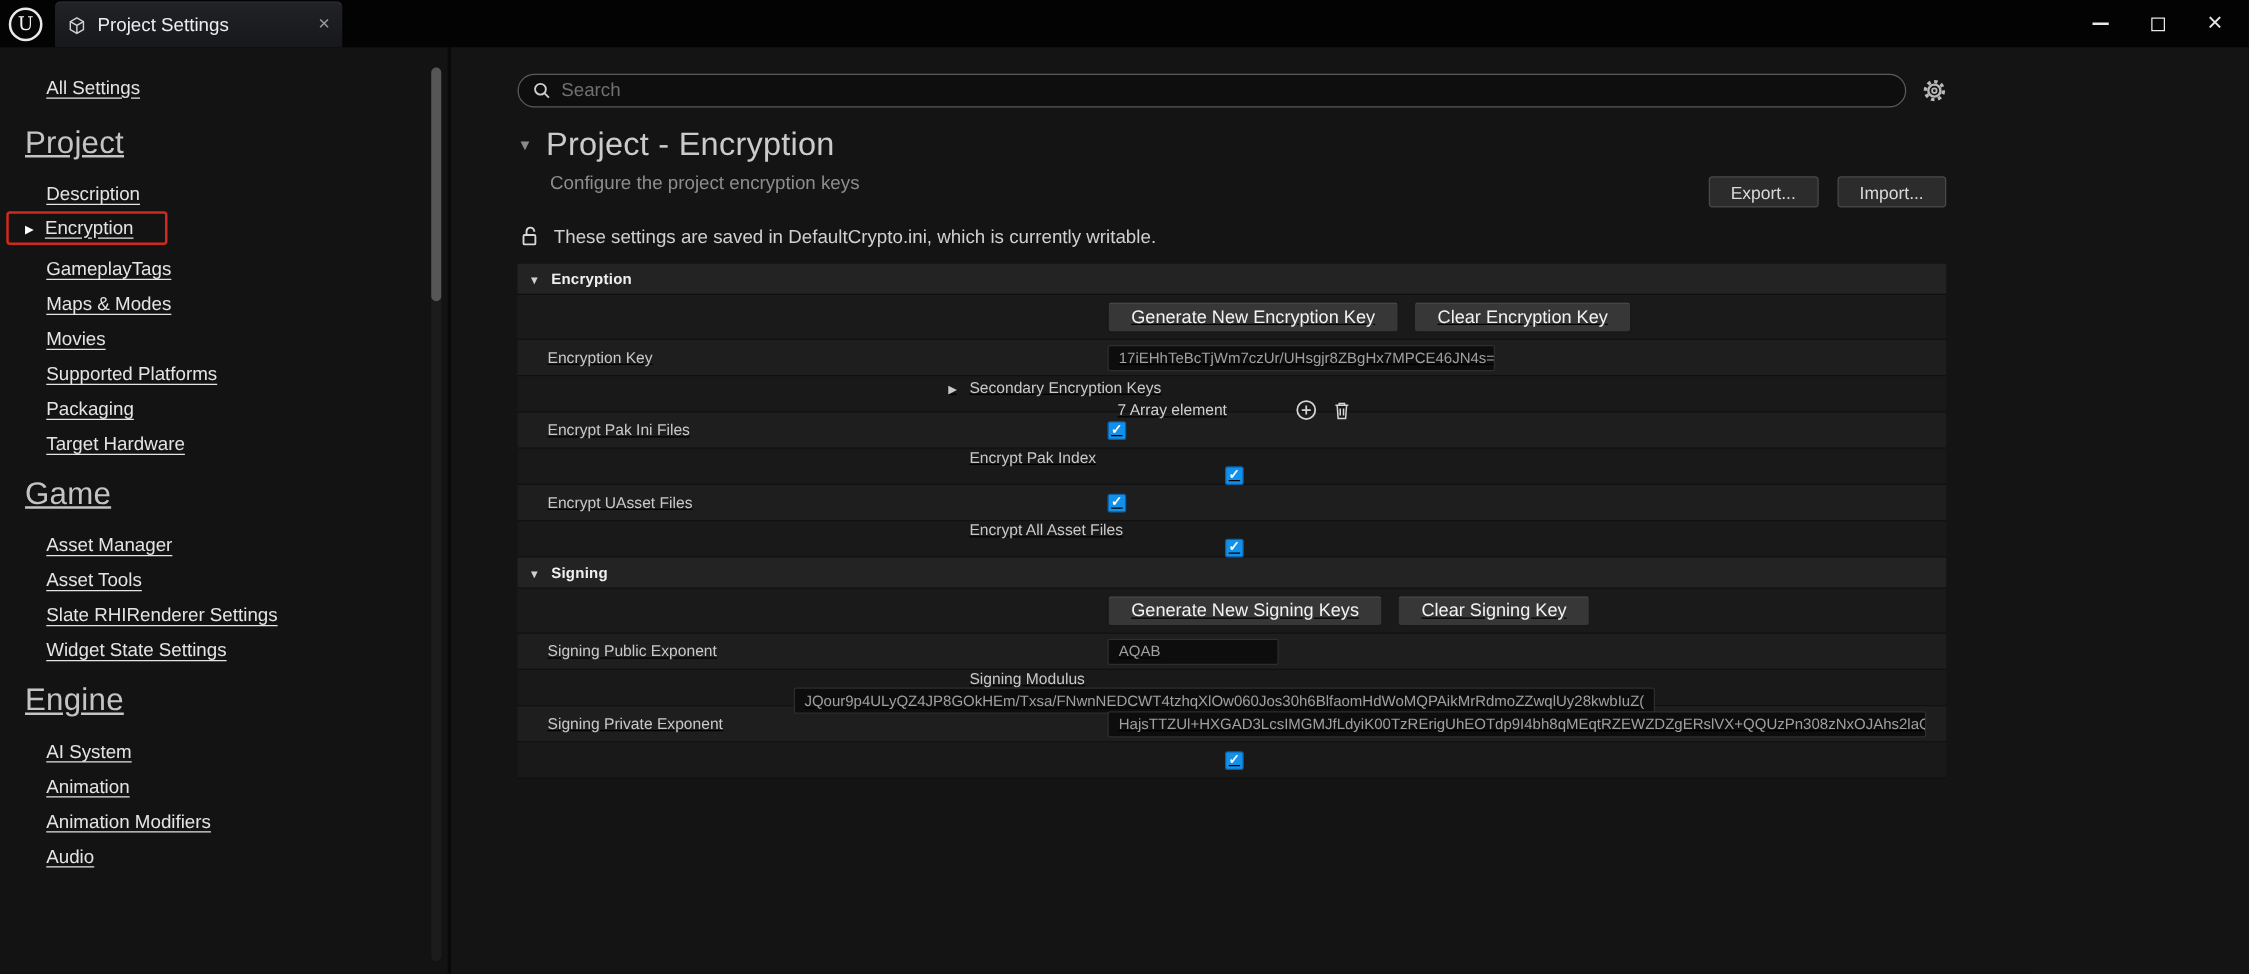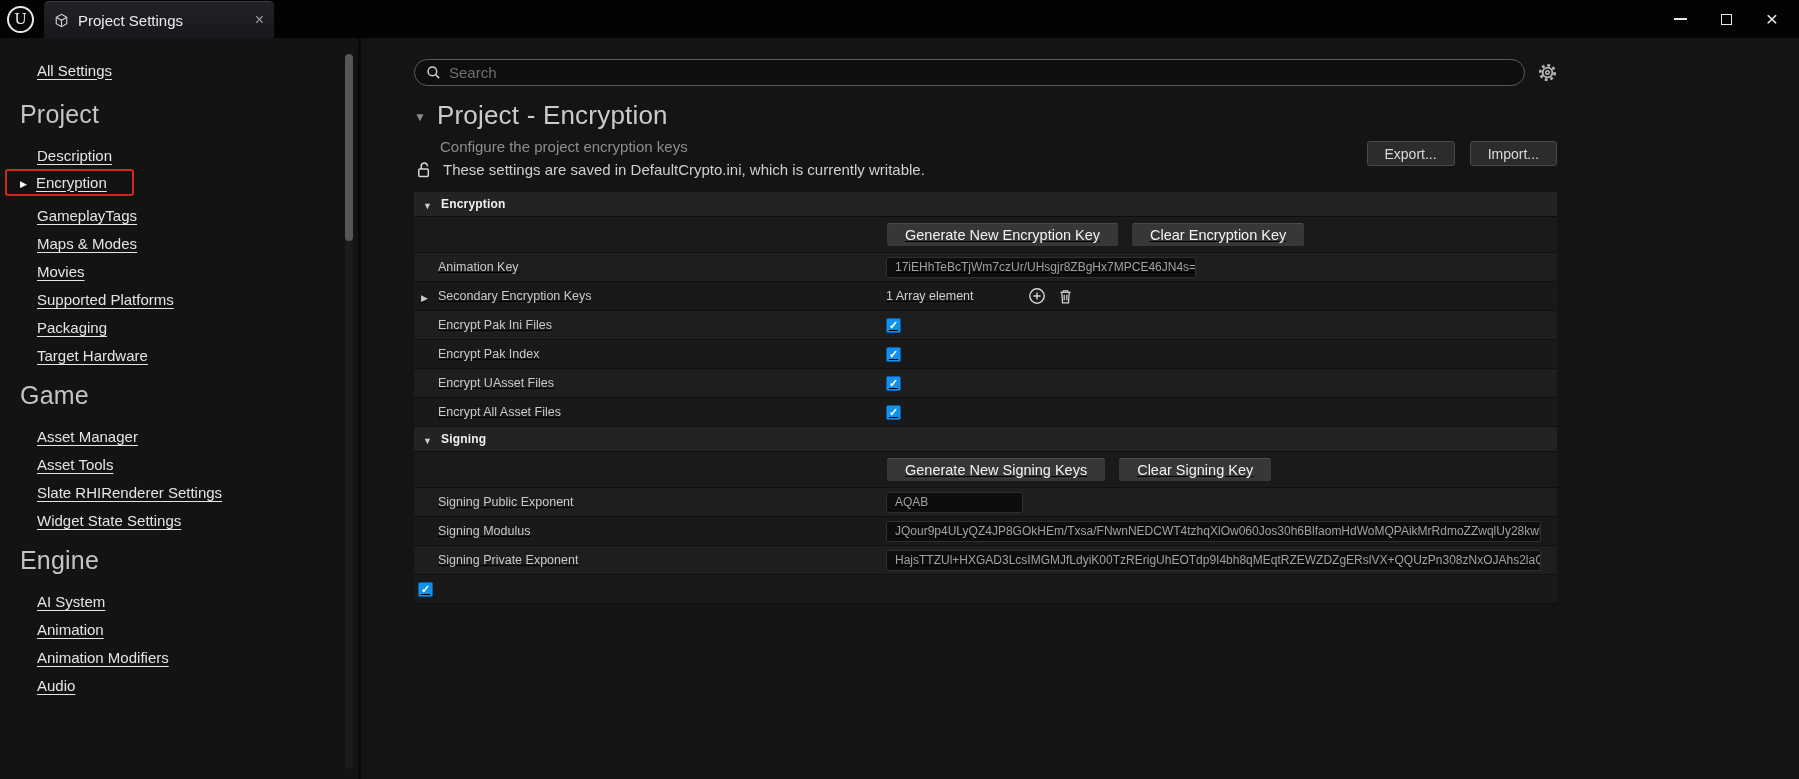--- a/index.html
+++ b/index.html
@@ -24,21 +24,21 @@
   .glyph-max { width:11px; height:11px; border:1.5px solid #e8e8e8; }
   .glyph-close::before { content:"×"; font-size:21px; line-height:1; color:#e8e8e8; }
 
   
   .app-body { flex:1; display:flex; min-height:0; }
 
   
   .sidebar { width:358px; flex:none; background:#131313; position:relative; padding-top:19px; overflow:hidden; }
   .all-settings { margin-left:37px; height:26px; display:flex; align-items:center; }
   .nav-link { color:#e4e4e4; font-size:15px; text-decoration:underline; text-underline-offset:3px; cursor:pointer; }
-  .side-title { font-size:25px; font-weight:400; color:#c4c4c4; margin:17px 0 7px 20px; letter-spacing:0.2px; }
+  .side-title { font-size:25px; font-weight:400; color:#c4c4c4; margin:17px 0 7px 20px; letter-spacing:0.2px;text-decoration:underline; }
   .nav-item { margin-left:37px; height:28px; display:flex; align-items:flex-end; }
   .nav-item.sel-row { margin-left:5px; height:32px; }
   .sel-box { display:inline-flex; align-items:center; gap:9px; border:2px solid #d02a1e; border-radius:3px;
              padding:2px 25px 3px 13px; cursor:pointer; }
   .sel-arrow::before { content:"▶"; font-size:9px; color:#ffffff; }
   .side-scroll { position:absolute; top:16px; bottom:10px; right:5px; width:8px; background:#1c1c1c; border-radius:4px; }
   .side-thumb { position:absolute; top:0; left:0; width:8px; height:187px; background:#565656; border-radius:4px; }
   .divider { width:3px; flex:none; background:#090909; }
 
   
@@ -55,33 +55,33 @@
 
   .page-head { position:relative; margin-top:14px; }
   .title-row { display:flex; align-items:center; gap:11px; }
   .caret-lg::before { content:"▼"; color:#8b8b8b; font-size:12px; }
   .page-title { margin:0; font-size:26px; font-weight:400; color:#cbcbcb; letter-spacing:0.2px; }
   .subtitle { margin:7px 0 0 26px; font-size:15px; color:#8d8d8d; }
   .head-buttons { position:absolute; right:0; top:41px; display:flex; gap:15px; }
   .hbtn { background:#2c2c2c; border:1px solid #494949; border-radius:3px; color:#dadada; font-size:14px;
           font-family:inherit; height:25px; padding:2px 17px; cursor:pointer; }
 
-  .notice-row { margin-top:6px; margin-left:2px; display:flex; gap:11px;
+  .notice-row { margin-top:25px; margin-left:2px; display:flex; align-items:center; gap:11px;
                 font-size:15px; color:#d0d0d0; }
 
   .settings-table { margin-top:13px; }
   .section-header { height:25px; background:#232323; border-bottom:1px solid #0e0e0e;
                     display:flex; align-items:center; gap:9px; padding-left:9px; cursor:pointer; }
   .section-caret::before { content:"▼"; font-size:9px; color:#cfcfcf; }
   .section-title { font-size:12px; font-weight:700; color:#f0f0f0; letter-spacing:0.2px; }
 
   .srow { display:flex; align-items:center; height:29px; border-bottom:1px solid #101010;text-decoration:underline; }
   .row-plain { height:36px; background:#1a1a1a; }
   .row-a { background:#1e1e1e; }
-  .row-b { background:#191919; }
+  .row-b { background:#191919;flex-direction:column; }
   .label-col { width:468px; flex:none; padding-left:7px; display:flex; align-items:center; }
   .caret-slot { width:17px; display:inline-block; }
   .caret-slot.expand::before { content:"▶"; font-size:9px; color:#c8c8c8; }
   .row-label { font-size:12.5px; color:#c9c9c9; white-space:nowrap; }
   .value-col { flex:1; display:flex; align-items:center; gap:12px; padding-left:4px; min-width:0; }
 
   .row-btn { background:#373737; border:1px solid #191919; box-shadow:inset 0 1px 0 rgba(255,255,255,0.10);
              border-radius:3px; color:#f2f2f2; font-size:14.5px; font-family:inherit; height:25px;
              padding:2px 18px; cursor:pointer; white-space:nowrap; }
 
@@ -255,34 +255,34 @@
             <div class="label-col"></div>
             <div class="value-col">
               <button class="row-btn">Generate New Encryption Key</button>
               <button class="row-btn">Clear Encryption Key</button>
             </div>
           </div>
 
           <div class="srow row-a">
             <div class="label-col">
                 <span class="caret-slot"></span>
-              <span class="row-label">Animation Key</span>
+              <span class="row-label">Encryption Key</span>
             </div>
             <div class="value-col">
               <div class="text-field tf-key">17iEHhTeBcTjWm7czUr/UHsgjr8ZBgHx7MPCE46JN4s=</div>
             </div>
           </div>
 
           <div class="srow row-b">
             <div class="label-col">
                 <span class="caret-slot expand"></span>
               <span class="row-label">Secondary Encryption Keys</span>
             </div>
             <div class="value-col">
-              <span class="array-label">1 Array element</span>
+              <span class="array-label">7 Array element</span>
               <span class="icon-btn">
                 <svg width="18" height="18" viewBox="0 0 18 18" fill="none" stroke="#d5d5d5" stroke-width="1.4">
                   <circle cx="9" cy="9" r="7.2"></circle>
                     <path d="M9 5.4 V12.6 M5.4 9 H12.6"></path>
                 </svg>
               </span>
               <span class="icon-btn">
                 <svg width="15" height="17" viewBox="0 0 16 17" fill="none" stroke="#d5d5d5" stroke-width="1.3">
                   <path d="M2.5 4 H13.5"></path>
                     <path d="M5.7 4 V2.4 H10.3 V4"></path>

